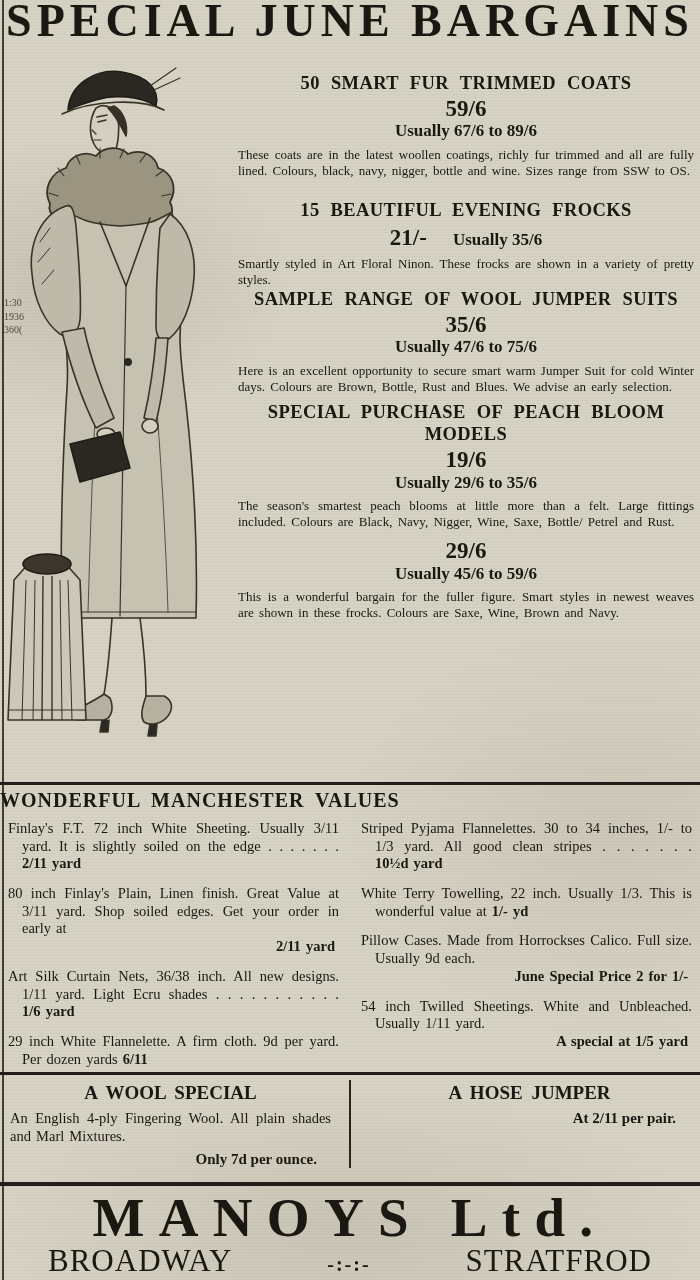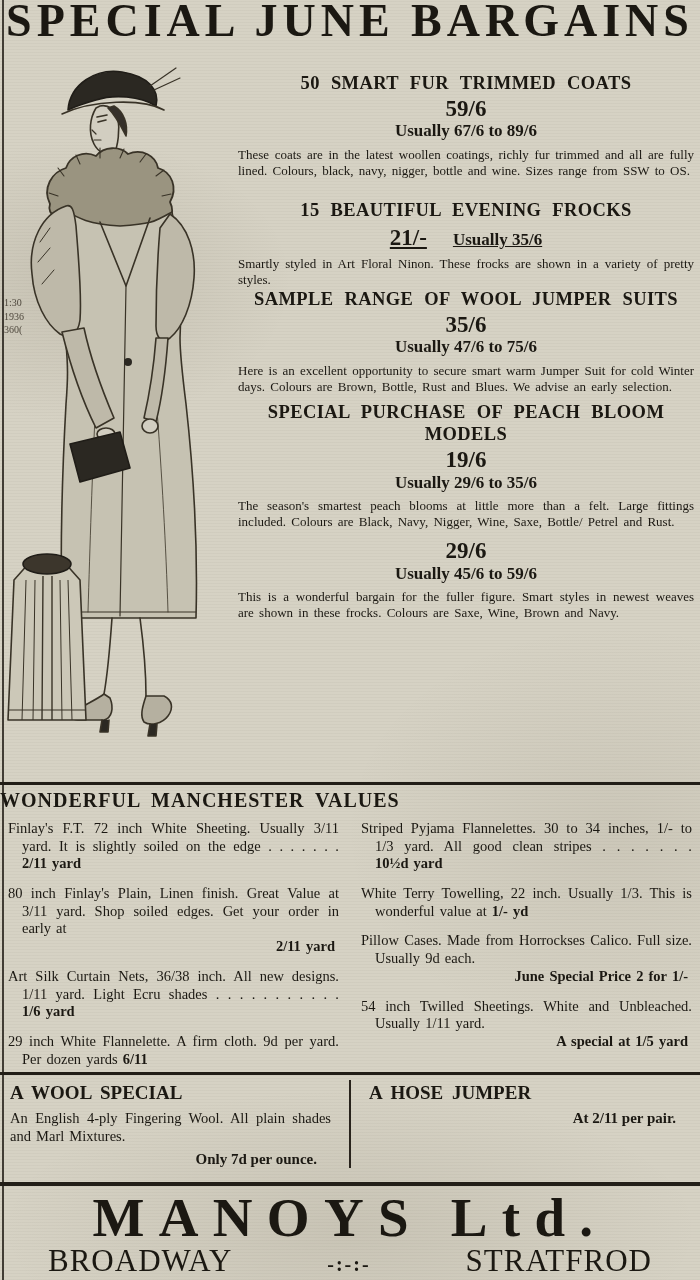--- a/index.html
+++ b/index.html
@@ -34,21 +34,21 @@
   .margin-notes {
     position: absolute; left: 4px; top: 296px;
     font-size: 10px; line-height: 1.35; color: rgba(45,38,28,.8);
     font-family: "Liberation Serif", serif;
   }
   .offers { position: absolute; left: 238px; top: 60px; width: 456px; padding-top: 12px; }
   .offer { text-align: center; }
   .offer-heading { font-size: 18.5px; font-weight: bold; word-spacing: 6px; letter-spacing: .4px; line-height: 1.2; }
   .offer-price { font-size: 23px; font-weight: bold; line-height: 1.1; margin-top: 2px; }
   .offer-usually { font-size: 17px; font-weight: bold; line-height: 1.2; }
-  .offer-price-row { display: flex; justify-content: center; align-items: baseline; gap: 26px; margin-top: 2px; text-decoration: underline; }
+  .offer-price-row { display: flex; justify-content: center; align-items: baseline; gap: 26px; margin-top: 2px; }
   .offer-body {
     font-size: 13px; line-height: 1.24; text-align: justify;
     margin-top: 5px; word-spacing: 2px; font-family: Liberation Serif, serif;
   }
   .o1 { margin-bottom: 20px; }
   .o2 { }
   .o3 { margin-bottom: 6px; }
   .o4 { margin-bottom: 8px; }
   .rule { position: absolute; left: 0; width: 100%; background: #221e17; }
   .rule-1 { top: 782px; height: 3px; }
@@ -67,21 +67,21 @@
     margin-bottom: 12px; word-spacing: 1.5px;
   }
   .mv-price { font-weight: bold; white-space: nowrap; }
   .mv-item.price-block .mv-price { display: block; text-align: right; text-indent: 0; padding-right: 4px; }
   .specials {
     position: absolute; top: 1080px; left: 0; width: 100%;
     display: flex; gap: 18px; padding: 0 10px; box-sizing: border-box;
   }
   .special { flex: 1 1 0; }
   .special-divider { width: 2px; background: #28231c; align-self: stretch; }
-  .special-heading { margin: 2px 0 6px 0; text-align: left; font-size: 19px; font-weight: bold; word-spacing: 4px; }
+  .special-heading { margin: 2px 0 6px 0; text-align: center; font-size: 19px; font-weight: bold; word-spacing: 4px; }
   .special-body { font-size: 14.5px; line-height: 1.22; text-align: justify; word-spacing: 1.5px; }
   .special-price { margin-top: 6px; font-size: 15px; font-weight: bold; text-align: right; padding-right: 14px; }
   .store-name {
     position: absolute; top: 1186px; left: 0; width: 100%;
     text-align: center; font-size: 55px; font-weight: bold; letter-spacing: .26em;
     white-space: nowrap;
   }
   .footer-row {
     position: absolute; top: 1243px; left: 0; width: 100%;
     display: flex; justify-content: space-between; align-items: baseline;

